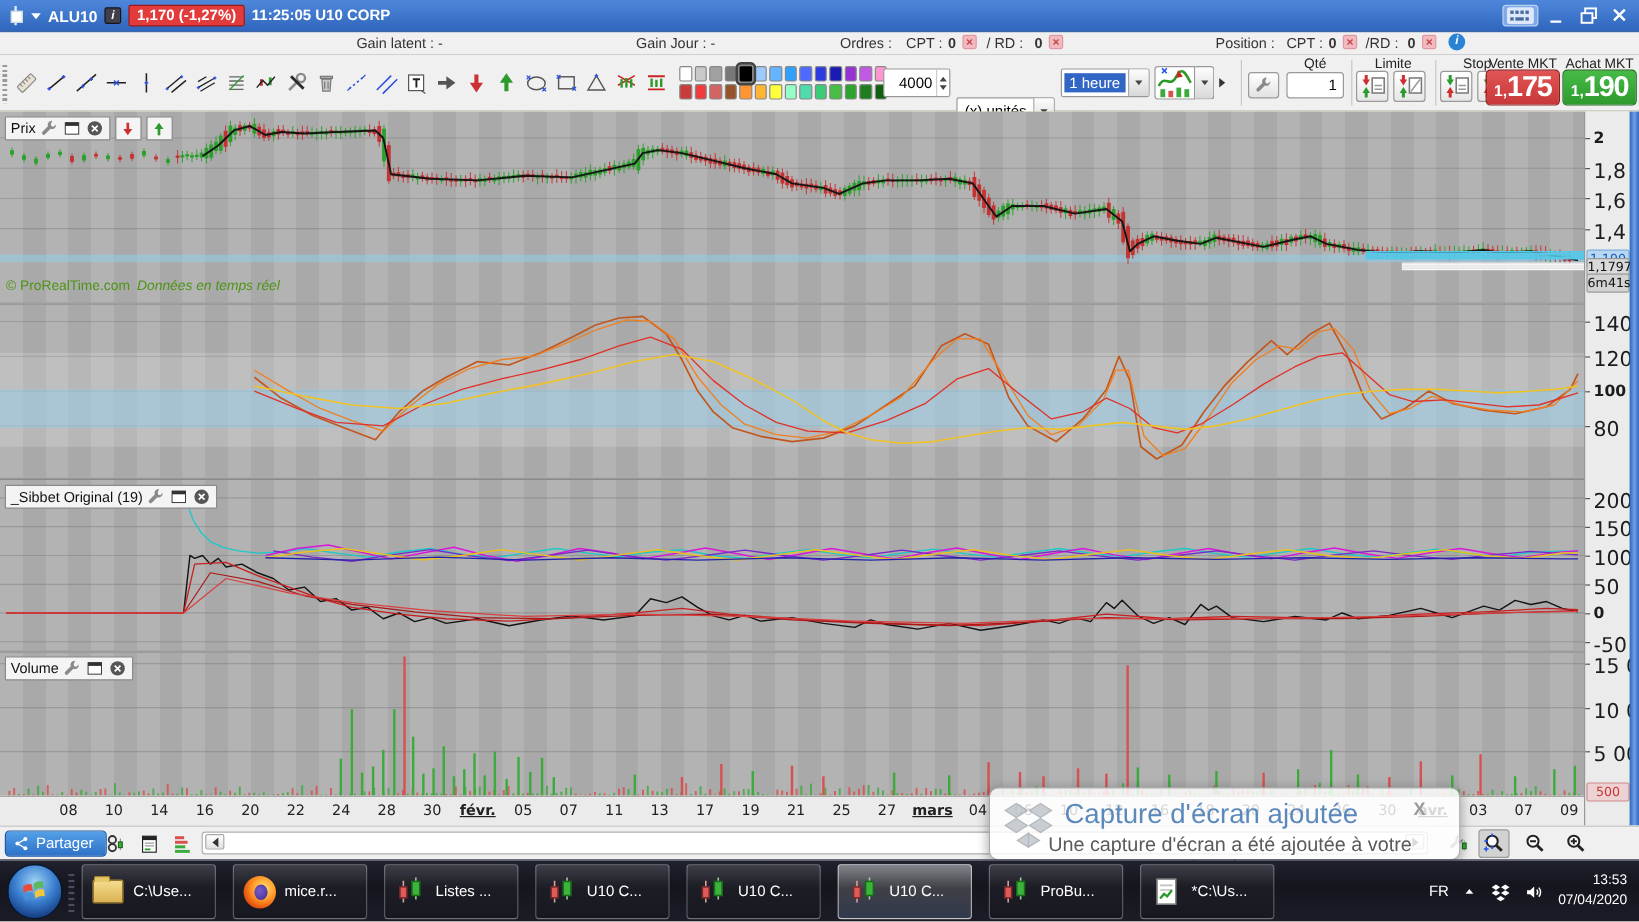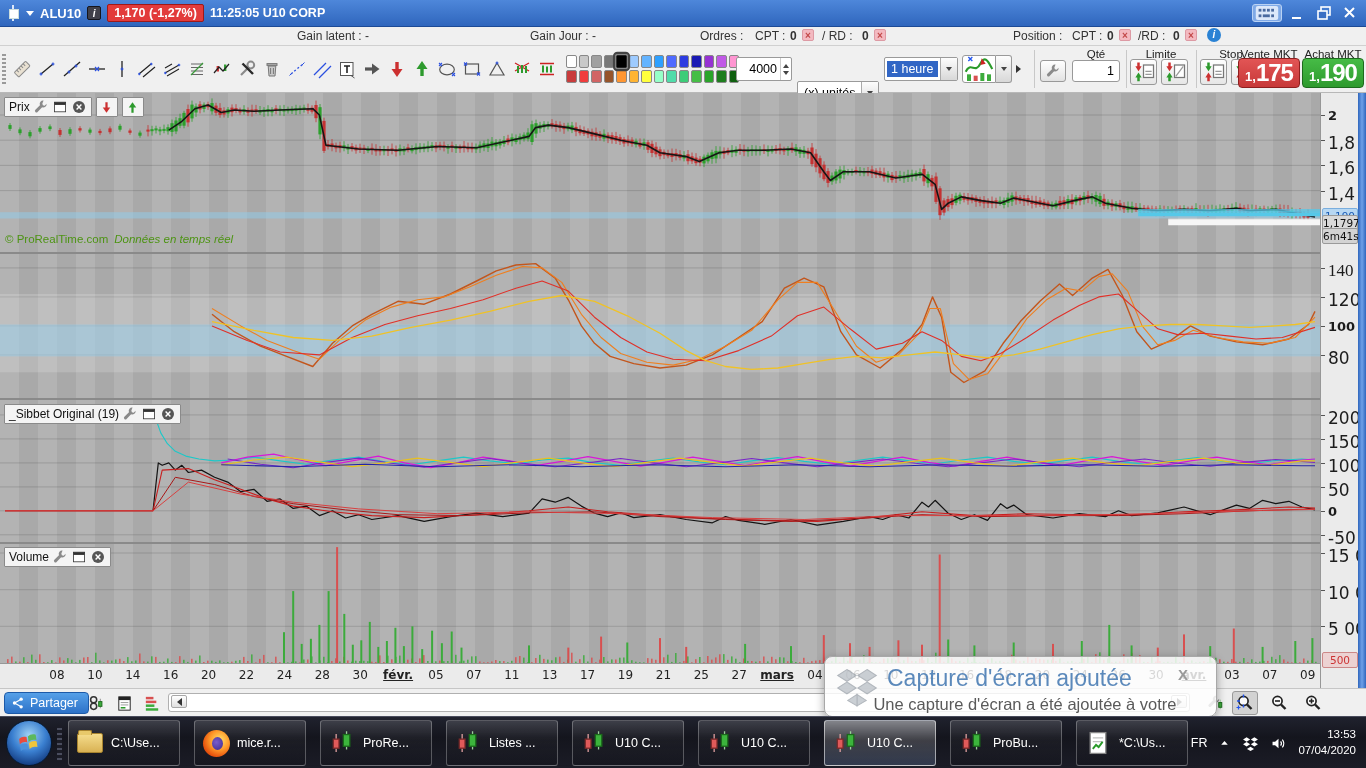--- a/index.html
+++ b/index.html
@@ -1668,21 +1668,21 @@
     <div class="axiscol" id="axiscol">
         <div class="axis-tickdash" style="top: 22px;"></div>
         <div class="axis-label" style="top: 15px; font-weight: bold; font-size: 13px;">2</div>
         <div class="axis-tickdash" style="top: 47px;"></div>
         <div class="axis-label" style="top: 40px;">1,8</div>
         <div class="axis-tickdash" style="top: 72px;"></div>
         <div class="axis-label" style="top: 65px;">1,6</div>
         <div class="axis-tickdash" style="top: 98px;"></div>
         <div class="axis-label" style="top: 91px;">1,4</div>
         <div class="axis-tickdash" style="top: 175px;"></div>
-        <div class="axis-label" style="top: 168px; font-family: Liberation Serif, serif;">140</div>
+        <div class="axis-label" style="top: 168px;">140</div>
         <div class="axis-tickdash" style="top: 204px;"></div>
         <div class="axis-label" style="top: 197px;">120</div>
         <div class="axis-tickdash" style="top: 233px;"></div>
         <div class="axis-label" style="top: 226px; font-weight: bold; font-size: 13px;">100</div>
         <div class="axis-tickdash" style="top: 262px;"></div>
         <div class="axis-label" style="top: 255px;">80</div>
         <div class="axis-tickdash" style="top: 322px;"></div>
         <div class="axis-label" style="top: 315px;">200</div>
         <div class="axis-tickdash" style="top: 346px;"></div>
         <div class="axis-label" style="top: 339px;">150</div>
@@ -1823,31 +1823,20 @@
         </div>
         <div class="task-btn">
           <span class="ticon">
             <svg viewBox="0 0 20 20">
               <path d="M5.5 3v14" stroke="#e0a0a0"></path>
               <rect x="3.3" y="7" width="4.4" height="7" fill="#e05a5a" stroke="#7a2a2a"></rect>
               <path d="M13.5 1v14" stroke="#9ed09e"></path>
               <rect x="11" y="3.5" width="5" height="9" fill="#3cb43c" stroke="#1a6a1a"></rect>
             </svg>
           </span>
-          <span>ProRe...</span>
-        </div>
-        <div class="task-btn">
-          <span class="ticon">
-            <svg viewBox="0 0 20 20">
-              <path d="M5.5 3v14" stroke="#e0a0a0"></path>
-              <rect x="3.3" y="7" width="4.4" height="7" fill="#e05a5a" stroke="#7a2a2a"></rect>
-              <path d="M13.5 1v14" stroke="#9ed09e"></path>
-              <rect x="11" y="3.5" width="5" height="9" fill="#3cb43c" stroke="#1a6a1a"></rect>
-            </svg>
-          </span>
           <span>Listes ...</span>
         </div>
         <div class="task-btn">
           <span class="ticon">
             <svg viewBox="0 0 20 20">
               <path d="M5.5 3v14" stroke="#e0a0a0"></path>
               <rect x="3.3" y="7" width="4.4" height="7" fill="#e05a5a" stroke="#7a2a2a"></rect>
               <path d="M13.5 1v14" stroke="#9ed09e"></path>
               <rect x="11" y="3.5" width="5" height="9" fill="#3cb43c" stroke="#1a6a1a"></rect>
             </svg>

